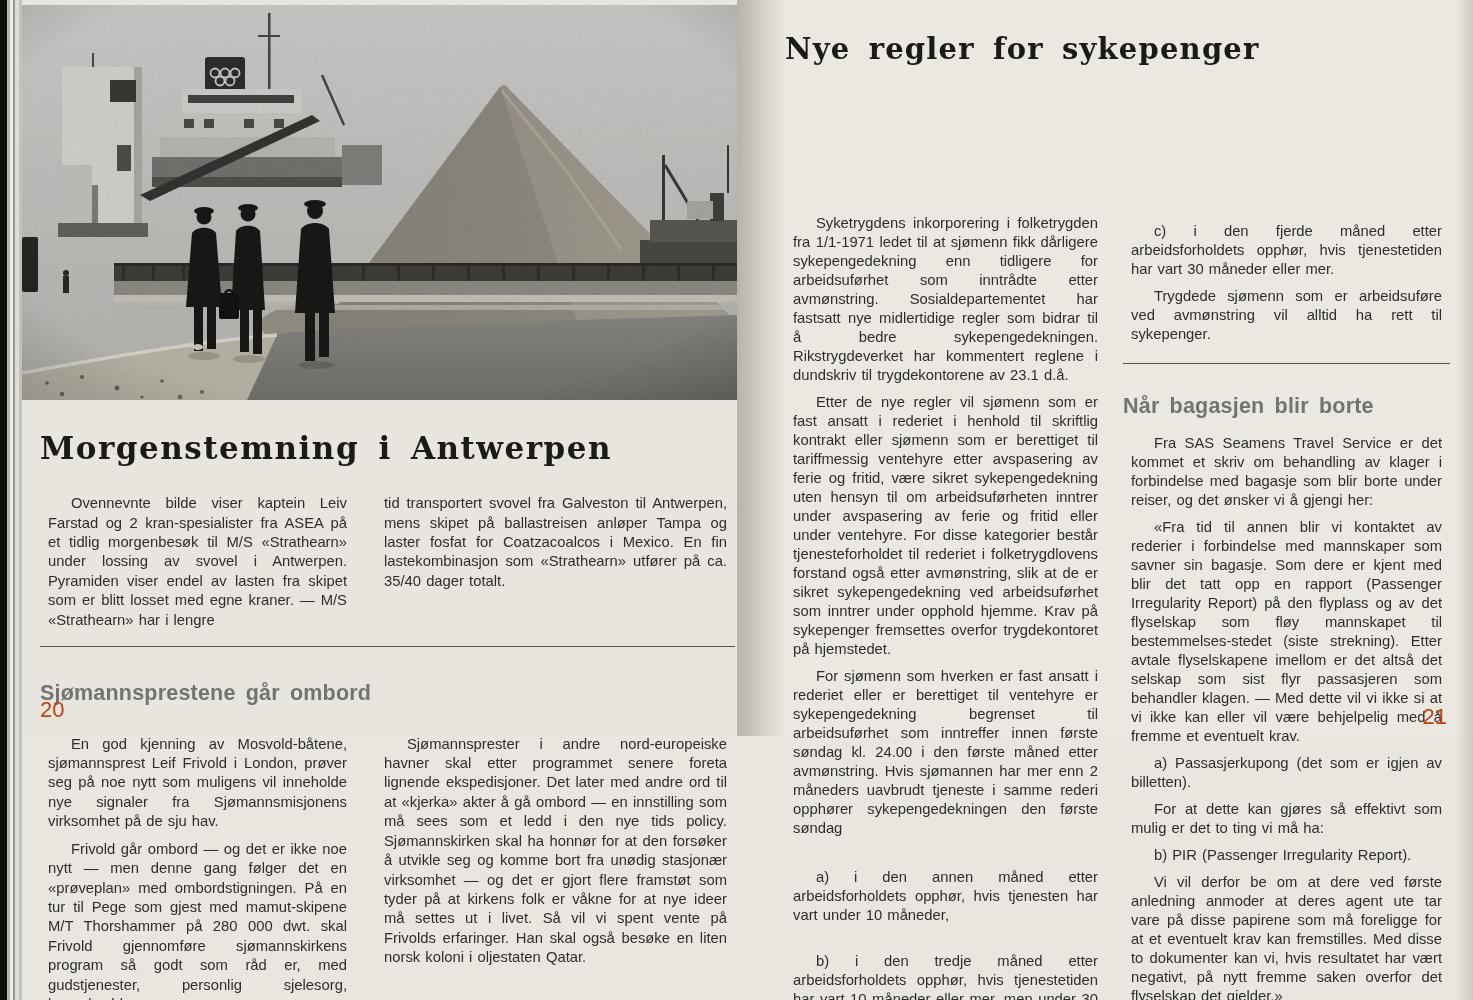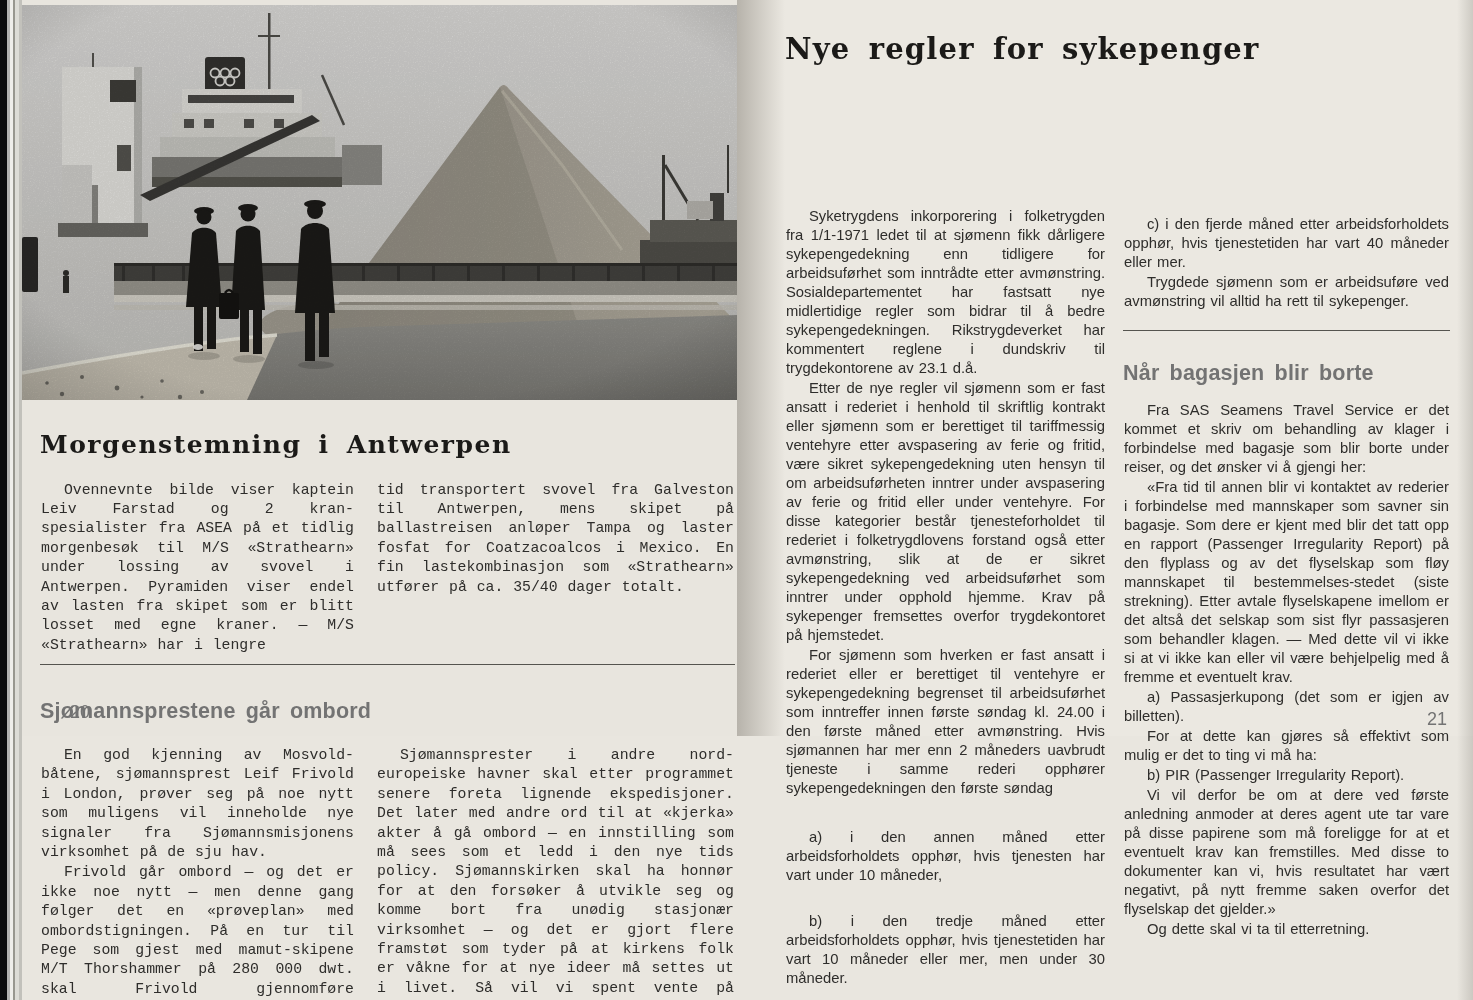--- a/index.html
+++ b/index.html
@@ -11,39 +11,39 @@
           background:linear-gradient(90deg,#0d0d0c 0 7px,#b4b3af 7px 10px,#efeeea 10px 13px,
                      #98978f 13px 15px,#dddcd6 15px 19px,#c2c1bb 19px 22px);}
   .page{position:relative;height:736px;}
   .page-left{width:715px;margin-left:22px;background:#e8e5de;}
   .page-right{width:736px;background:#ebe8e1;}
   .page-right::before{content:"";position:absolute;left:0;top:0;bottom:0;width:48px;z-index:4;
           background:linear-gradient(90deg,rgba(82,76,66,.34),rgba(82,76,66,0));pointer-events:none;}
   .photo{margin:5px 0 0 0;width:715px;height:395px;}
   .photo svg{display:block;}
   h1.slab{font-family:"DejaVu Serif",serif;font-weight:bold;color:#1b1a18;line-height:1.1;}
-  .page-left h1.slab{font-size:25px;letter-spacing:1.5px;word-spacing:7px;margin:31px 0 16px 18px;}
+  .page-left h1.slab{font-size:31px;letter-spacing:1.5px;word-spacing:7px;margin:31px 0 16px 18px;}
   .page-right h1.slab{font-size:29px;letter-spacing:1.2px;word-spacing:7px;margin:34px 0 0 48px;}
   h2.sans{font-weight:bold;font-size:21.5px;color:#737373;letter-spacing:.2px;word-spacing:4px;line-height:1.15;}
   .h2-left{margin:34px 0 0 18px;}
   .h2-col{margin:30px 0 0 0;}
   .cols{display:flex;}
-  .cols-left{margin:21px 2px 0 18px;gap:21px;font-family:Liberation Mono, monospace;}
+  .cols-left{margin:21px 2px 0 18px;gap:21px;}
   .col-a{width:315px;}  .col-b{width:359px;}
   .cols-right{margin:140px 23px 0 48px;gap:17px;}
   .col-c{width:321px;}  .col-d{width:327px;padding-top:8px;}
-  p{margin:1px;font-size:14.8px;line-height:19.4px;text-align:justify;word-spacing:1px;}
+  p{margin:8px;font-size:14.8px;line-height:19.4px;text-align:justify;word-spacing:1px;}
   .page-right p{line-height:19px;}
   .ind{text-indent:1.55em;}
   .gap-a{margin-top:30px;}
   .gap-b{margin-top:27px;}
   .mt-first{margin-top:15px;}
   .rule{border:none;border-top:1.6px solid #55544f;margin:8px 2px 0 18px;}
   .rule-col{border:none;border-top:1.6px solid #55544f;margin:19px 0 0 0;}
-  .pagenum{position:absolute;font-size:18px;color:#737373;margin-left:30px;}
+  .pagenum{position:absolute;font-size:22px;color:#c2410c;}
   .pagenum-left{left:18px;bottom:13px;}
   .pagenum-right{right:26px;bottom:6px;}
 </style>
 </head>
 <body>
 
 <div class="spread">
   <div class="book-edge"></div>
 
   <section class="page page-left">
@@ -246,21 +246,21 @@
     <div class="cols cols-right">
       <div class="col col-c">
         <p class="ind">Syketrygdens inkorporering i folketrygden fra 1/1-1971 ledet til at sjømenn fikk dårligere sykepengedekning enn tidligere for arbeidsuførhet som inntrådte etter avmønstring. Sosialdepartementet har fastsatt nye midlertidige regler som bidrar til å bedre sykepengedekningen. Rikstrygdeverket har kommentert reglene i dundskriv til trygdekontorene av 23.1 d.å.</p>
         <p class="ind">Etter de nye regler vil sjømenn som er fast ansatt i rederiet i henhold til skriftlig kontrakt eller sjømenn som er berettiget til tariffmessig ventehyre etter avspasering av ferie og fritid, være sikret sykepengedekning uten hensyn til om arbeidsuførheten inntrer under avspasering av ferie og fritid eller under ventehyre. For disse kategorier består tjenesteforholdet til rederiet i folketrygdlovens forstand også etter avmønstring, slik at de er sikret sykepengedekning ved arbeidsuførhet som inntrer under opphold hjemme. Krav på sykepenger fremsettes overfor trygdekontoret på hjemstedet.</p>
         <p class="ind">For sjømenn som hverken er fast ansatt i rederiet eller er berettiget til ventehyre er sykepengedekning begrenset til arbeidsuførhet som inntreffer innen første søndag kl. 24.00 i den første måned etter avmønstring. Hvis sjømannen har mer enn 2 måneders uavbrudt tjeneste i samme rederi opphører sykepengedekningen den første søndag</p>
         <p class="ind gap-a">a) i den annen måned etter arbeidsforholdets opphør, hvis tjenesten har vart under 10 måneder,</p>
         <p class="ind gap-b">b) i den tredje måned etter arbeidsforholdets opphør, hvis tjenestetiden har vart 10 måneder eller mer, men under 30 måneder.</p>
       </div>
 
       <div class="col col-d">
-        <p class="ind">c) i den fjerde måned etter arbeidsforholdets opphør, hvis tjenestetiden har vart 40 måneder eller mer.</p>
+        <p class="ind">c) i den fjerde måned etter arbeidsforholdets opphør, hvis tjenestetiden har vart 30 måneder eller mer.</p>
         <p class="ind">Trygdede sjømenn som er arbeidsuføre ved avmønstring vil alltid ha rett til sykepenger.</p>
 
         <hr class="rule-col">
 
         <h2 class="sans h2-col">Når bagasjen blir borte</h2>
 
         <p class="ind mt-first">Fra SAS Seamens Travel Service er det kommet et skriv om behandling av klager i forbindelse med bagasje som blir borte under reiser, og det ønsker vi å gjengi her:</p>
         <p class="ind">«Fra tid til annen blir vi kontaktet av rederier i forbindelse med mannskaper som savner sin bagasje. Som dere er kjent med blir det tatt opp en rapport (Passenger Irregularity Report) på den flyplass og av det flyselskap som fløy mannskapet til bestemmelses-stedet (siste strekning). Etter avtale flyselskapene imellom er det altså det selskap som sist flyr passasjeren som behandler klagen. — Med dette vil vi ikke si at vi ikke kan eller vil være behjelpelig med å fremme et eventuelt krav.</p>
         <p class="ind">a) Passasjerkupong (det som er igjen av billetten).</p>
         <p class="ind">For at dette kan gjøres så effektivt som mulig er det to ting vi må ha:</p>

